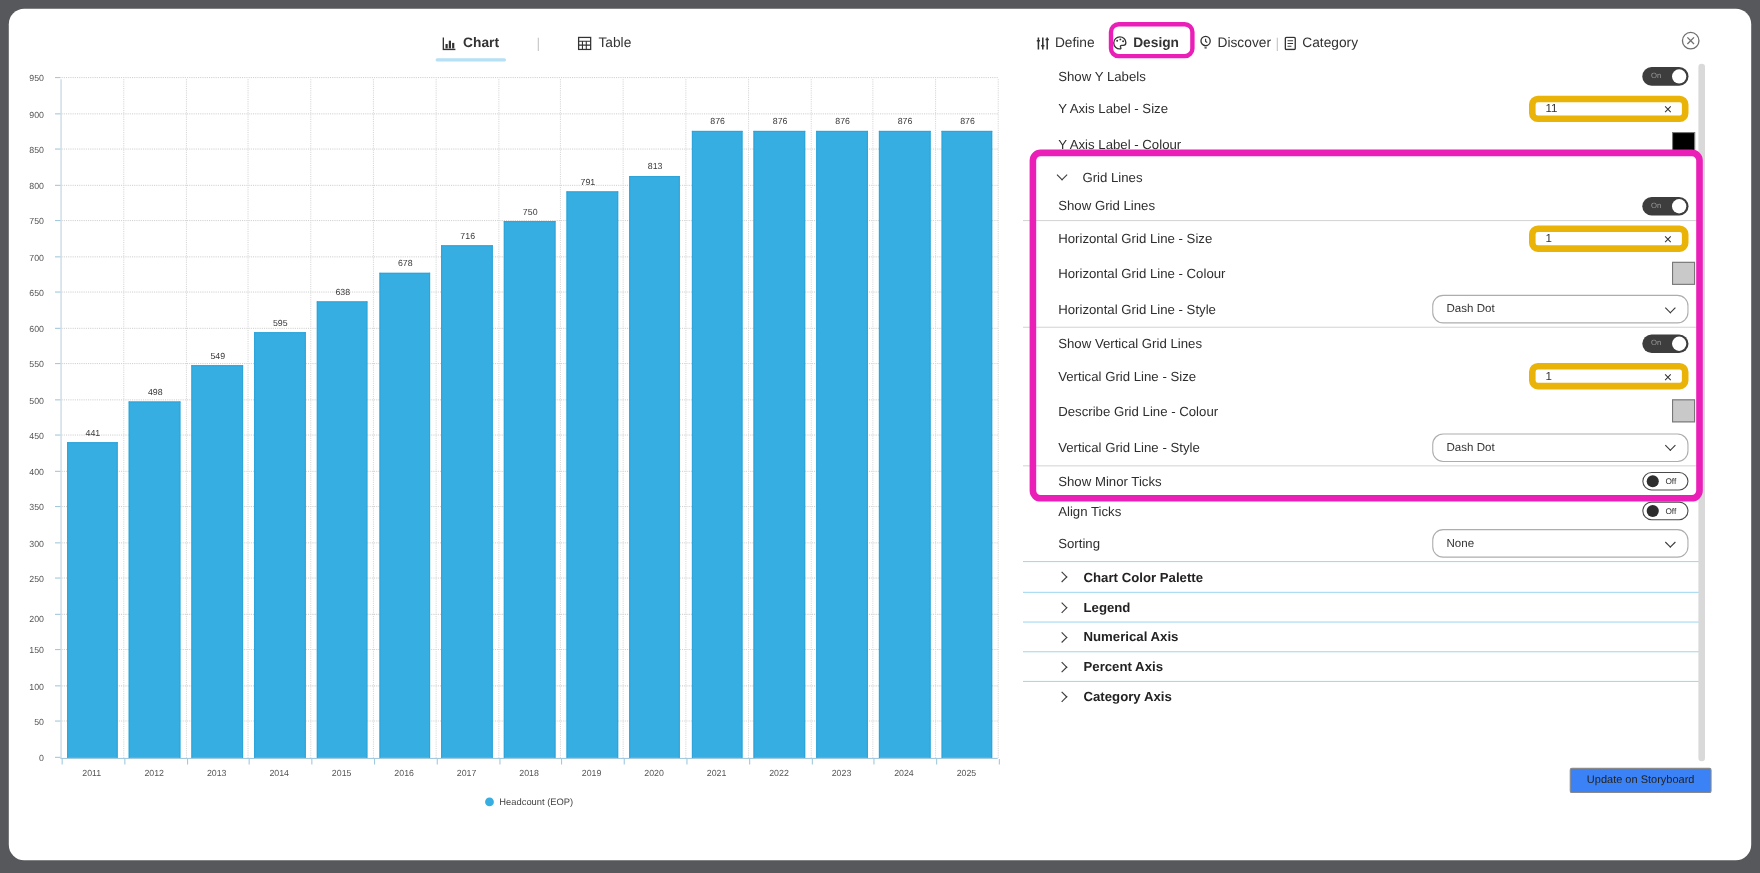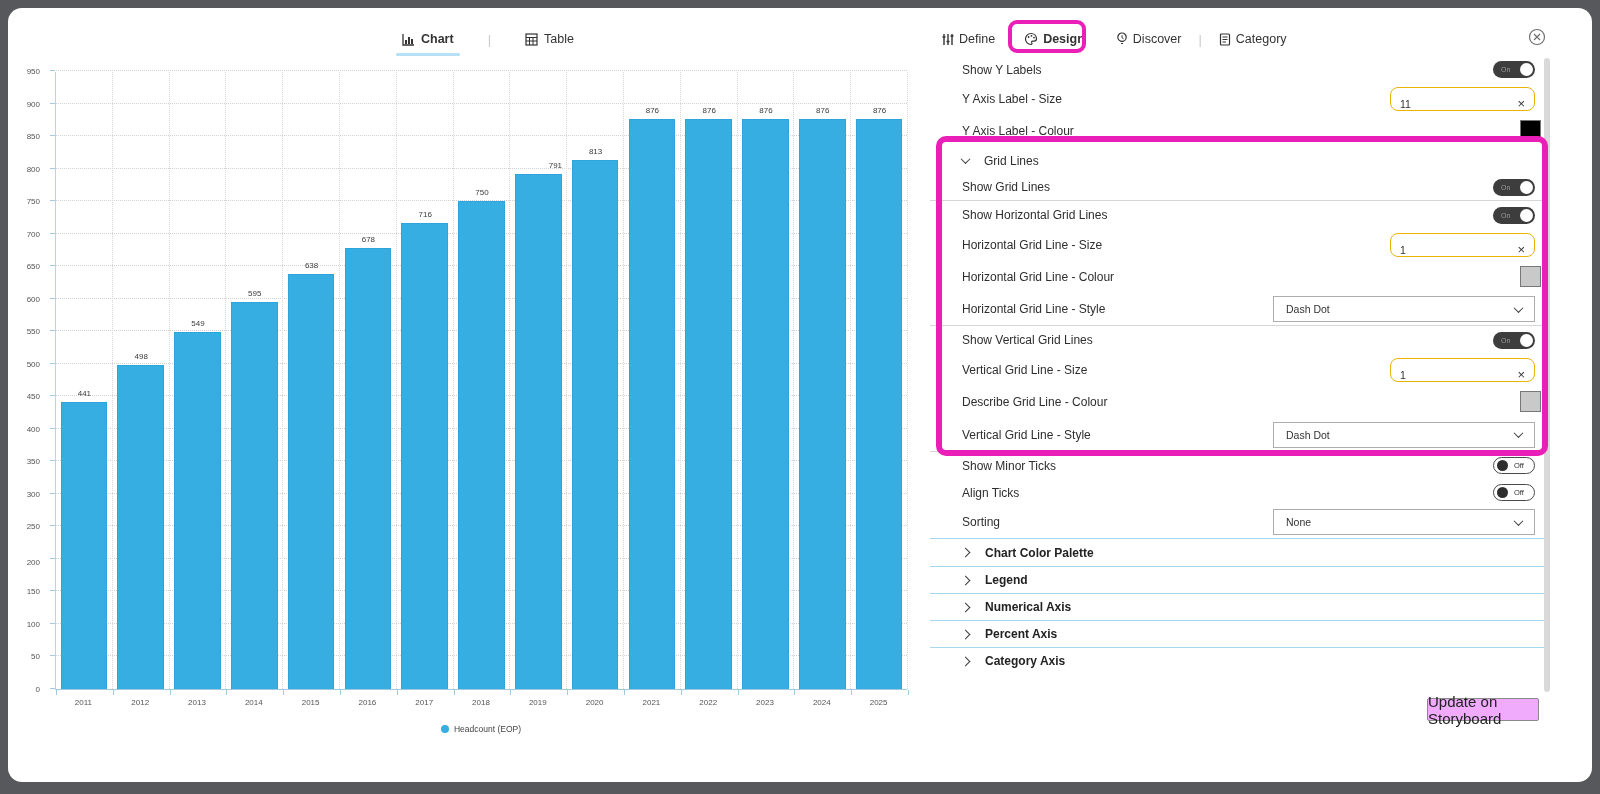--- a/index.html
+++ b/index.html
@@ -8,21 +8,21 @@
   .frame { position:absolute; left:8px; top:8px; right:8px; bottom:12px; background:#fff; border-radius:14px; }
 
   
   .tabbar-left { position:absolute; left:400px; top:24px; height:30px; display:flex; align-items:center; gap:32px; }
   .tab { display:flex; align-items:center; gap:6px; font-size:12.5px; color:#333; cursor:pointer; position:relative; padding:4px 2px; }
   .tab.active { font-weight:bold; }
   .tab.active .underline { position:absolute; left:-4px; right:-4px; bottom:-6px; height:3px; background:#b5e0f5; border-radius:2px; }
   .tab-sep { color:#c9c9c9; font-size:13px; }
 
   
-  .tabbar-right { position:absolute; left:938px; top:24px; height:30px; display:flex; align-items:center; gap:13px; }
+  .tabbar-right { position:absolute; left:938px; top:24px; height:30px; display:flex; align-items:center; }
   .rtab { display:flex; align-items:center; gap:5px; font-size:12.5px; color:#333; cursor:pointer; padding:3px 4px; }
   .rtab.active { font-weight:bold; }
 
   .close-btn { position:absolute; left:1528px; top:28px; width:18px; height:18px; cursor:pointer; }
 
   
   .plot { position:absolute; left:55px; top:72px; width:852px; height:618px; border-left:1px solid #bcd2e0; border-bottom:1px solid #a3c9de; }
   .hgrid { position:absolute; left:0; width:100%; border-top:1px dotted #d2d2d2; height:0; }
   .vgrid { position:absolute; top:0; height:100%; border-left:1px dotted #d8d8d8; width:0; }
   .bar { position:absolute; background:#37AEE2; border:1px solid #2da5da; border-bottom:none; }
@@ -48,39 +48,39 @@
   .ctrl-right { position:absolute; right:13px; }
 
   .toggle { width:42px; height:17px; border-radius:9px; display:flex; align-items:center; cursor:pointer; }
   .toggle.on { background:#3d3d3d; justify-content:space-between; padding:0 2px 0 8px; }
   .toggle.on .t-text { font-size:7px; color:#9b9b9b; }
   .toggle.on .knob { width:13px; height:13px; border-radius:50%; background:#fff; }
   .toggle.off { background:#fff; border:1px solid #4a4a4a; justify-content:flex-start; padding:0 6px 0 3px; gap:6px; }
   .toggle.off .knob { width:11px; height:11px; border-radius:50%; background:#2e2e2e; }
   .toggle.off .t-text { font-size:7.5px; color:#2e2e2e; }
 
-  .input-box { width:145px; height:24px; border:1px solid #eab308; border-radius:8px; background:#fff; display:flex; align-items:flex-end; justify-content:space-between; padding:0 9px; }
+  .input-box { width:145px; height:24px; border:6px solid #eab308; border-radius:8px; background:#fff; display:flex; align-items:flex-start; justify-content:space-between; padding:0 9px; }
   .in-val { font-size:10.5px; color:#333; }
   .clear-x { font-size:13px; color:#333; cursor:pointer; line-height:1; }
 
-  .dropdown { width:262px; height:22px; border:1px solid #adadad; border-radius:0; background:#fff; display:flex; align-items:center; justify-content:space-between; padding:12px 12px; cursor:pointer; }
+  .dropdown { width:233px; height:22px; border:1px solid #adadad; border-radius:10px; background:#fff; display:flex; align-items:center; justify-content:space-between; padding:12px 12px; cursor:pointer; }
   .dd-val { font-size:10.5px; color:#333; }
 
   .swatch { position:absolute; right:7px; width:21px; height:21px; border:1px solid #777; }
 
   .chev { width:7px; height:7px; border-right:1.5px solid #3b3b3b; border-bottom:1.5px solid #3b3b3b; display:inline-block; flex:none; }
   .chev.down { transform:rotate(45deg) translate(-1px,-1px); }
   .chev.right { transform:rotate(-45deg); }
 
   .hdr-label { font-size:12px; color:#2e2e2e; margin-left:15px; }
   .sec-label { font-size:12px; font-weight:bold; color:#222; margin-left:16px; }
 
   .scrollbar { position:absolute; left:1544px; top:58px; width:6px; height:634px; background:#d9d9d9; border-radius:3px; }
 
-  .update-btn { position:absolute; left:1427px; top:698px; width:112px; height:23px; border:1px solid #8a8a8a; border-radius:2px; background:#f0abfc; font-size:15px; color:#222; display:flex; align-items:center; justify-content:center; cursor:pointer; }
+  .update-btn { position:absolute; left:1427px; top:698px; width:129px; height:23px; border:1px solid #8a8a8a; border-radius:2px; background:#3b82f6; font-size:10px; color:#222; display:flex; align-items:center; justify-content:center; cursor:pointer; }
 
   
   .hl-design { position:absolute; left:1008px; top:20px; width:78px; height:33px; border:4px solid #EA1FB8; border-radius:9px; z-index:50; pointer-events:none; }
   .hl-grid { position:absolute; left:936px; top:136px; width:612px; height:320px; border:6px solid #EA1FB8; border-radius:10px; z-index:50; pointer-events:none; }
 
   svg { display:block; }
 </style>
 </head>
 <body>
 
@@ -264,21 +264,21 @@
     <div class="bar-label" style="left: 170.4px; width: 56.8px; bottom: 391.063px;">595</div>
     <div class="bar" style="left: 231.7px; width: 46.8px; height: 415.036px; bottom: 0px; background: rgb(55, 174, 226);"></div>
     <div class="bar-label" style="left: 227.2px; width: 56.8px; bottom: 419.036px;">638</div>
     <div class="bar" style="left: 288.5px; width: 46.8px; height: 441.057px; bottom: 0px; background: rgb(55, 174, 226);"></div>
     <div class="bar-label" style="left: 284px; width: 56.8px; bottom: 445.057px;">678</div>
     <div class="bar" style="left: 345.3px; width: 46.8px; height: 465.777px; bottom: 0px; background: rgb(55, 174, 226);"></div>
     <div class="bar-label" style="left: 340.8px; width: 56.8px; bottom: 469.777px;">716</div>
     <div class="bar" style="left: 402.1px; width: 46.8px; height: 487.895px; bottom: 0px; background: rgb(55, 174, 226);"></div>
     <div class="bar-label" style="left: 397.6px; width: 56.8px; bottom: 491.895px;">750</div>
     <div class="bar" style="left: 458.9px; width: 46.8px; height: 514.566px; bottom: 0px; background: rgb(55, 174, 226);"></div>
-    <div class="bar-label" style="left: 471px; width: 56.8px; bottom: 518.566px;">791</div>
+    <div class="bar-label" style="left: 450px; width: 56.8px; bottom: 518.566px;">791</div>
     <div class="bar" style="left: 515.7px; width: 46.8px; height: 528.878px; bottom: 0px; background: rgb(55, 174, 226);"></div>
     <div class="bar-label" style="left: 511.2px; width: 56.8px; bottom: 532.878px;">813</div>
     <div class="bar" style="left: 572.5px; width: 46.8px; height: 569.861px; bottom: 0px; background: rgb(55, 174, 226);"></div>
     <div class="bar-label" style="left: 568px; width: 56.8px; bottom: 573.861px;">876</div>
     <div class="bar" style="left: 629.3px; width: 46.8px; height: 569.861px; bottom: 0px; background: rgb(55, 174, 226);"></div>
     <div class="bar-label" style="left: 624.8px; width: 56.8px; bottom: 573.861px;">876</div>
     <div class="bar" style="left: 686.1px; width: 46.8px; height: 569.861px; bottom: 0px; background: rgb(55, 174, 226);"></div>
     <div class="bar-label" style="left: 681.6px; width: 56.8px; bottom: 573.861px;">876</div>
     <div class="bar" style="left: 742.9px; width: 46.8px; height: 569.861px; bottom: 0px; background: rgb(55, 174, 226);"></div>
     <div class="bar-label" style="left: 738.4px; width: 56.8px; bottom: 573.861px;">876</div>
@@ -336,27 +336,20 @@
   </div>
 
   <div class="row h27 divider">
     <span class="lbl">Show Grid Lines</span>
     <span class="ctrl-right toggle on">
       <span class="t-text">On</span>
       <span class="knob"></span>
     </span>
   </div>
 
-  <div class="row h28">
-    <span class="lbl">Show Horizontal Grid Lines</span>
-    <span class="ctrl-right toggle on">
-      <span class="t-text">On</span>
-      <span class="knob"></span>
-    </span>
-  </div>
 
   <div class="row h31">
     <span class="lbl">Horizontal Grid Line - Size</span>
     <span class="ctrl-right input-box">
       <span class="in-val">1</span>
       <span class="clear-x">×</span>
     </span>
   </div>
 
   <div class="row h33">

